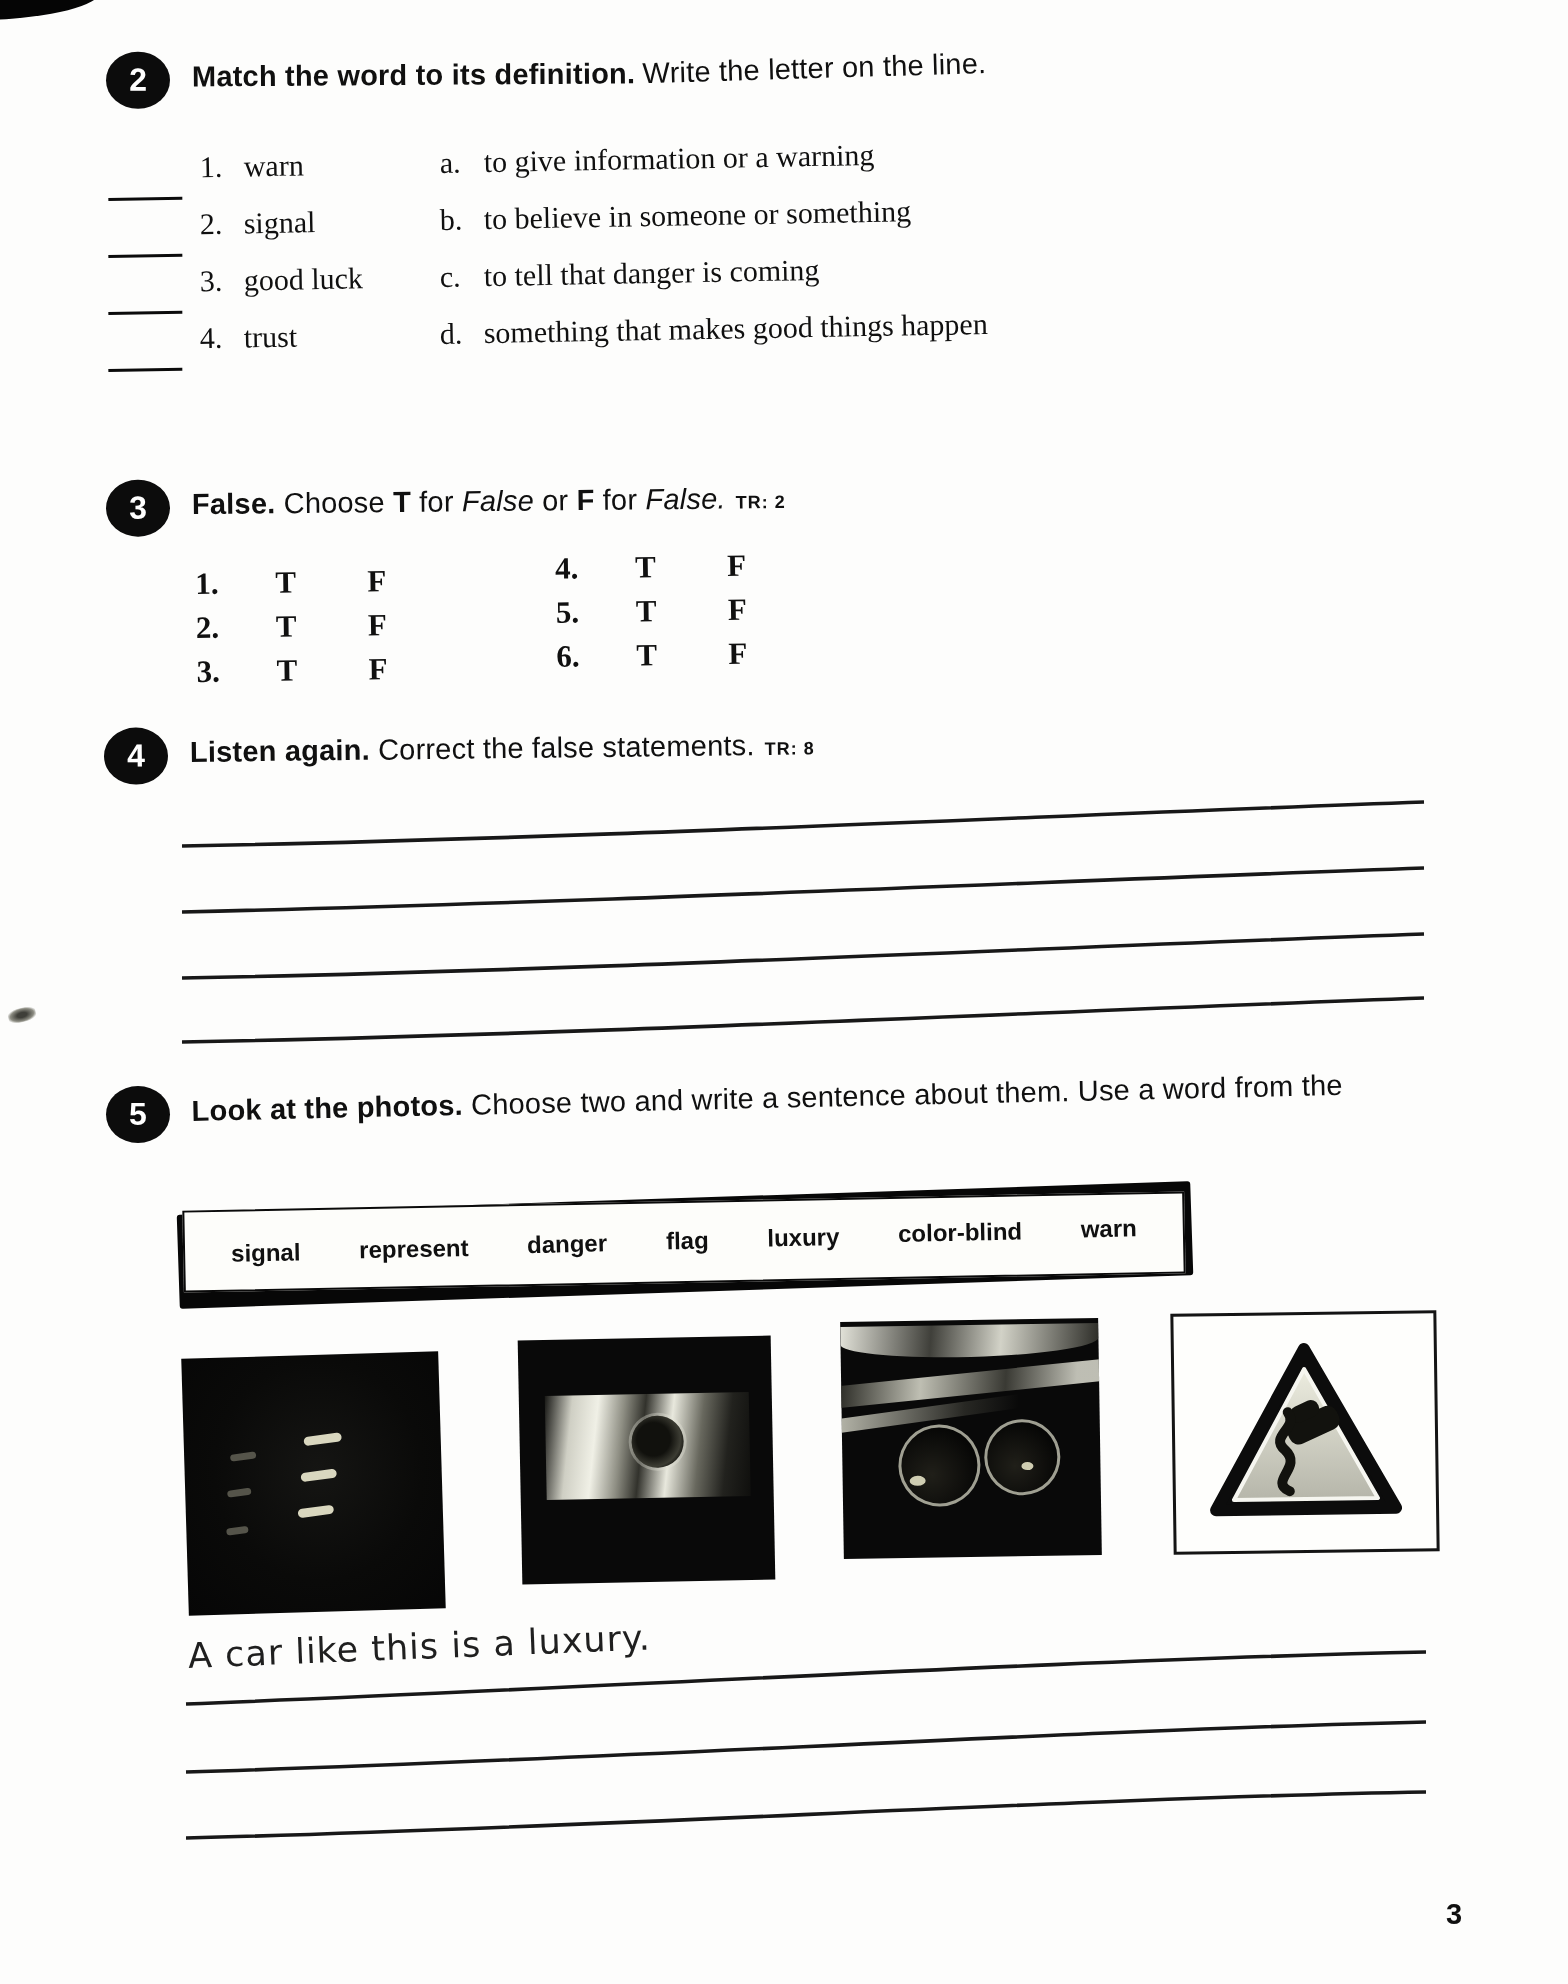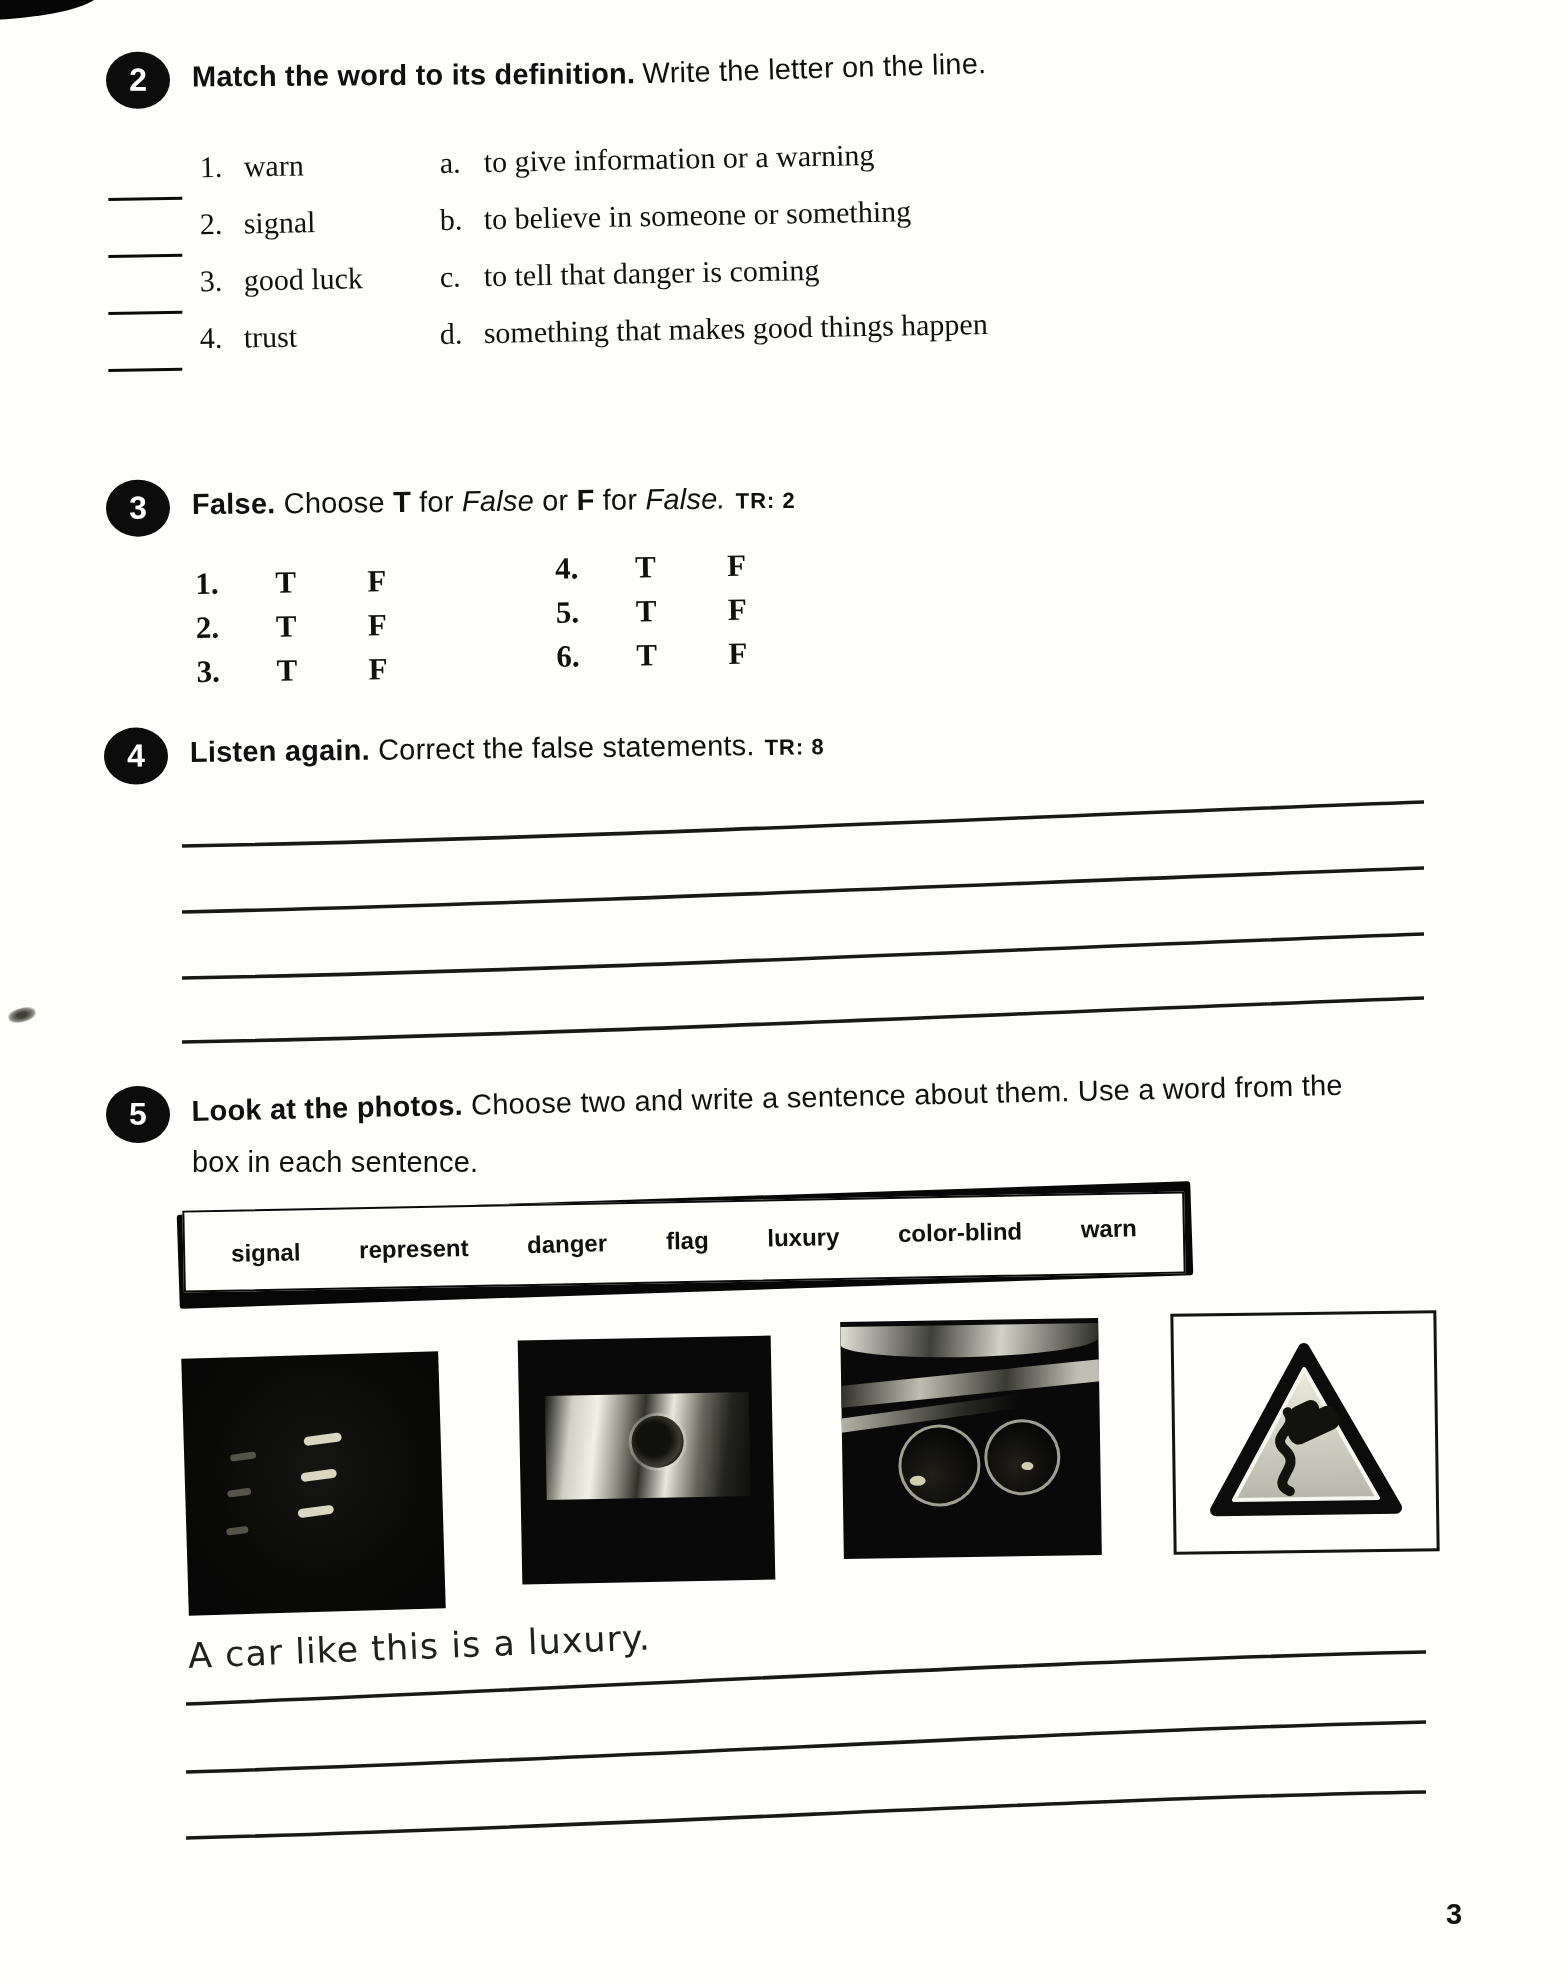--- a/index.html
+++ b/index.html
@@ -22,21 +22,21 @@
   
   .exhead{position:absolute; display:flex; gap:22px; align-items:flex-start; transform-origin:left center;}
   .badge{
     flex:0 0 auto; width:64px; height:57px; background:#0c0c0c; border-radius:50%;
     color:#fff; font-weight:700; font-size:32px; display:flex; align-items:center; justify-content:center;
   }
   .htext{font-size:29px; padding-top:9px; white-space:nowrap; letter-spacing:.2px;}
   .hb{font-weight:700;}
   .hr{font-weight:400;}
   .it{font-style:italic;}
-  .track{font-weight:700; font-size:22px; letter-spacing:1px; margin-left:10px;}
+  .track{font-weight:700; font-size:18px; letter-spacing:1px; margin-left:10px;}
   .rise{display:inline-block; transform:rotate(-1.3deg); transform-origin:left bottom;}
   .t04{transform:rotate(-0.4deg);}
   .t07{transform:rotate(-0.7deg);} .t13{transform:rotate(-1.3deg);}
   
   .match-grid{position:absolute; left:108px; top:152px;}
   .match-row{
     display:flex; align-items:baseline; height:57px;
     font-family:"Liberation Serif", serif; font-size:30px;
     transform:rotate(-1.05deg); transform-origin:left center; white-space:nowrap;
   }
@@ -223,21 +223,20 @@
     <path d="M10,254 C 430,246 860,224 1252,210"></path>
   </svg>
 
   <div class="smudge-mark"></div>
 
   <div class="exhead" style="left:106px; top:1086px;">
     <div class="badge">5</div>
     <div>
       <div class="htext t13" style="transform-origin:left bottom;"><span class="hb">Look at the photos.</span>
         <span class="hr">Choose two and write a sentence about them. Use a word from the</span></div>
-      <div class="htext" style="padding-top:18px;">box in each sentence.</div>
     </div>
   </div>
 
   <div class="wordbox-wrap">
     <div class="wordbox-shadow"></div>
     <div class="wordbox">
       <span>signal</span>
       <span>represent</span>
       <span>danger</span>
       <span>flag</span>

